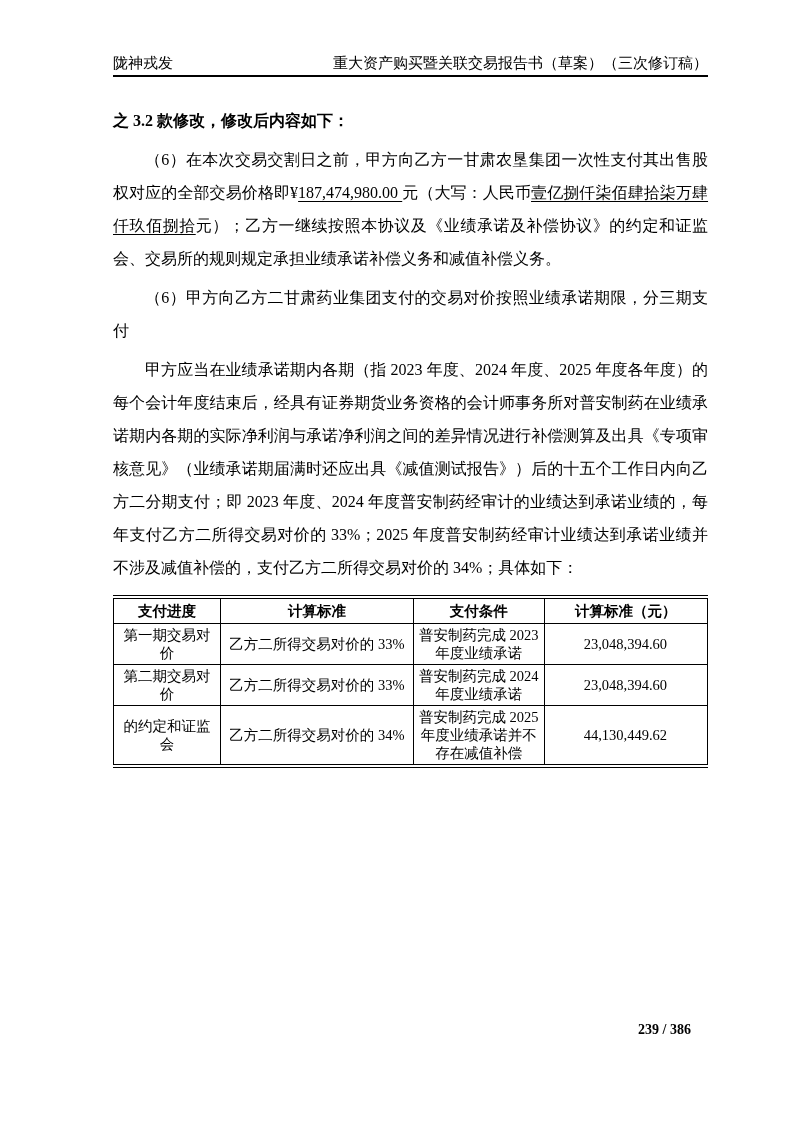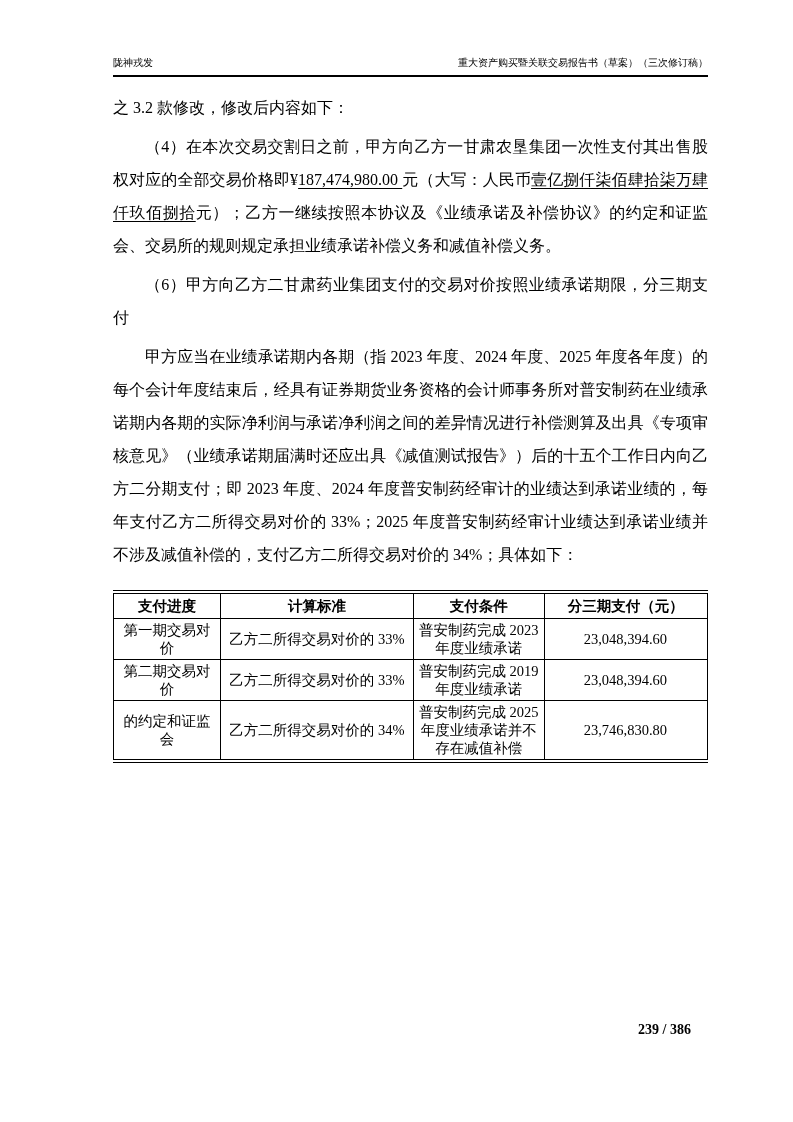--- a/index.html
+++ b/index.html
@@ -18,36 +18,36 @@
   .page {
     padding: 0 85px 0 113px;
   }
   .doc-header {
     display: flex;
     justify-content: space-between;
     align-items: flex-end;
     padding-top: 55px;
     padding-bottom: 4px;
     border-bottom: 2px solid #000;
-    font-size: 10px;
+    font-size: 15px;
     line-height: 16px;
   }
   .body-text {
     font-size: 16px;
     line-height: 33px;
     text-align: justify;
     margin: 6px 0 0 0;
   }
   .indent { text-indent: 2em; }
-  .first-para { margin-top: 14px; }
+  .first-para { margin-top: 27px; font-weight: bold; }
   .u { text-decoration: underline; text-underline-offset: 3px; }
   table.pay-table {
     width: 100%;
     border-collapse: collapse;
-    margin-top: 19px;
+    margin-top: 11px;
     font-size: 14.5px;
     line-height: 18px;
     border-top: 4px double #000;
     border-bottom: 4px double #000;
   }
   table.pay-table th, table.pay-table td {
     border: 1px solid #000;
     text-align: center;
     vertical-align: middle;
     padding: 2px 4px;
@@ -78,59 +78,59 @@
 <div class="page">
 
   <div class="doc-header">
     <span>陇神戎发</span>
     <span>重大资产购买暨关联交易报告书（草案）（三次修订稿）</span>
   </div>
 
   <p class="body-text first-para">之 3.2 款修改，修改后内容如下：</p>
 
 
-  <p class="body-text indent"><span>（4）在本次交易交割日之前，甲方向乙方一甘肃农垦集团一次性支付其出售股权对应的全部交易价格即¥</span><span class="u">187,474,980.00 </span><span>元（大写：人民币</span><span class="u">壹亿捌仟柒佰肆拾柒万肆仟玖佰捌拾</span><span>元）；乙方一继续按照本协议及《业绩承诺及补偿协议》的约定和证监会、交易所的规则规定承担业绩承诺补偿义务和减值补偿义务。</span></p>
+  <p class="body-text indent"><span>（6）在本次交易交割日之前，甲方向乙方一甘肃农垦集团一次性支付其出售股权对应的全部交易价格即¥</span><span class="u">187,474,980.00 </span><span>元（大写：人民币</span><span class="u">壹亿捌仟柒佰肆拾柒万肆仟玖佰捌拾</span><span>元）；乙方一继续按照本协议及《业绩承诺及补偿协议》的约定和证监会、交易所的规则规定承担业绩承诺补偿义务和减值补偿义务。</span></p>
 
   <p class="body-text indent">（6）甲方向乙方二甘肃药业集团支付的交易对价按照业绩承诺期限，分三期支付</p>
 
   <p class="body-text indent">甲方应当在业绩承诺期内各期（指 2023 年度、2024 年度、2025 年度各年度）的每个会计年度结束后，经具有证券期货业务资格的会计师事务所对普安制药在业绩承诺期内各期的实际净利润与承诺净利润之间的差异情况进行补偿测算及出具《专项审核意见》（业绩承诺期届满时还应出具《减值测试报告》）后的十五个工作日内向乙方二分期支付；即 2023 年度、2024 年度普安制药经审计的业绩达到承诺业绩的，每年支付乙方二所得交易对价的 33%；2025 年度普安制药经审计业绩达到承诺业绩并不涉及减值补偿的，支付乙方二所得交易对价的 34%；具体如下：</p>
 
   <table class="pay-table">
     <colgroup>
       <col class="c1">
         <col class="c2">
         <col class="c3">
         <col class="c4">
     </colgroup>
     <thead>
       <tr>
         <th>支付进度</th>
         <th>计算标准</th>
         <th>支付条件</th>
-        <th>分三期支付（元）</th>
+        <th>计算标准（元）</th>
       </tr>
     </thead>
     <tbody>
       <tr>
         <td>第一期交易对价</td>
         <td>乙方二所得交易对价的 33%</td>
         <td>普安制药完成 2023 年度业绩承诺</td>
         <td class="amount">23,048,394.60</td>
       </tr>
       <tr>
         <td>第二期交易对价</td>
         <td>乙方二所得交易对价的 33%</td>
-        <td>普安制药完成 2019 年度业绩承诺</td>
+        <td>普安制药完成 2024 年度业绩承诺</td>
         <td class="amount">23,048,394.60</td>
       </tr>
       <tr>
         <td>的约定和证监会</td>
         <td>乙方二所得交易对价的 34%</td>
         <td>普安制药完成 2025 年度业绩承诺并不存在减值补偿</td>
-        <td class="amount">23,746,830.80</td>
+        <td class="amount">44,130,449.62</td>
       </tr>
     </tbody>
   </table>
 
 
 </div>
 
 <div class="page-number">239 / 386</div>
 
 </body></html>

